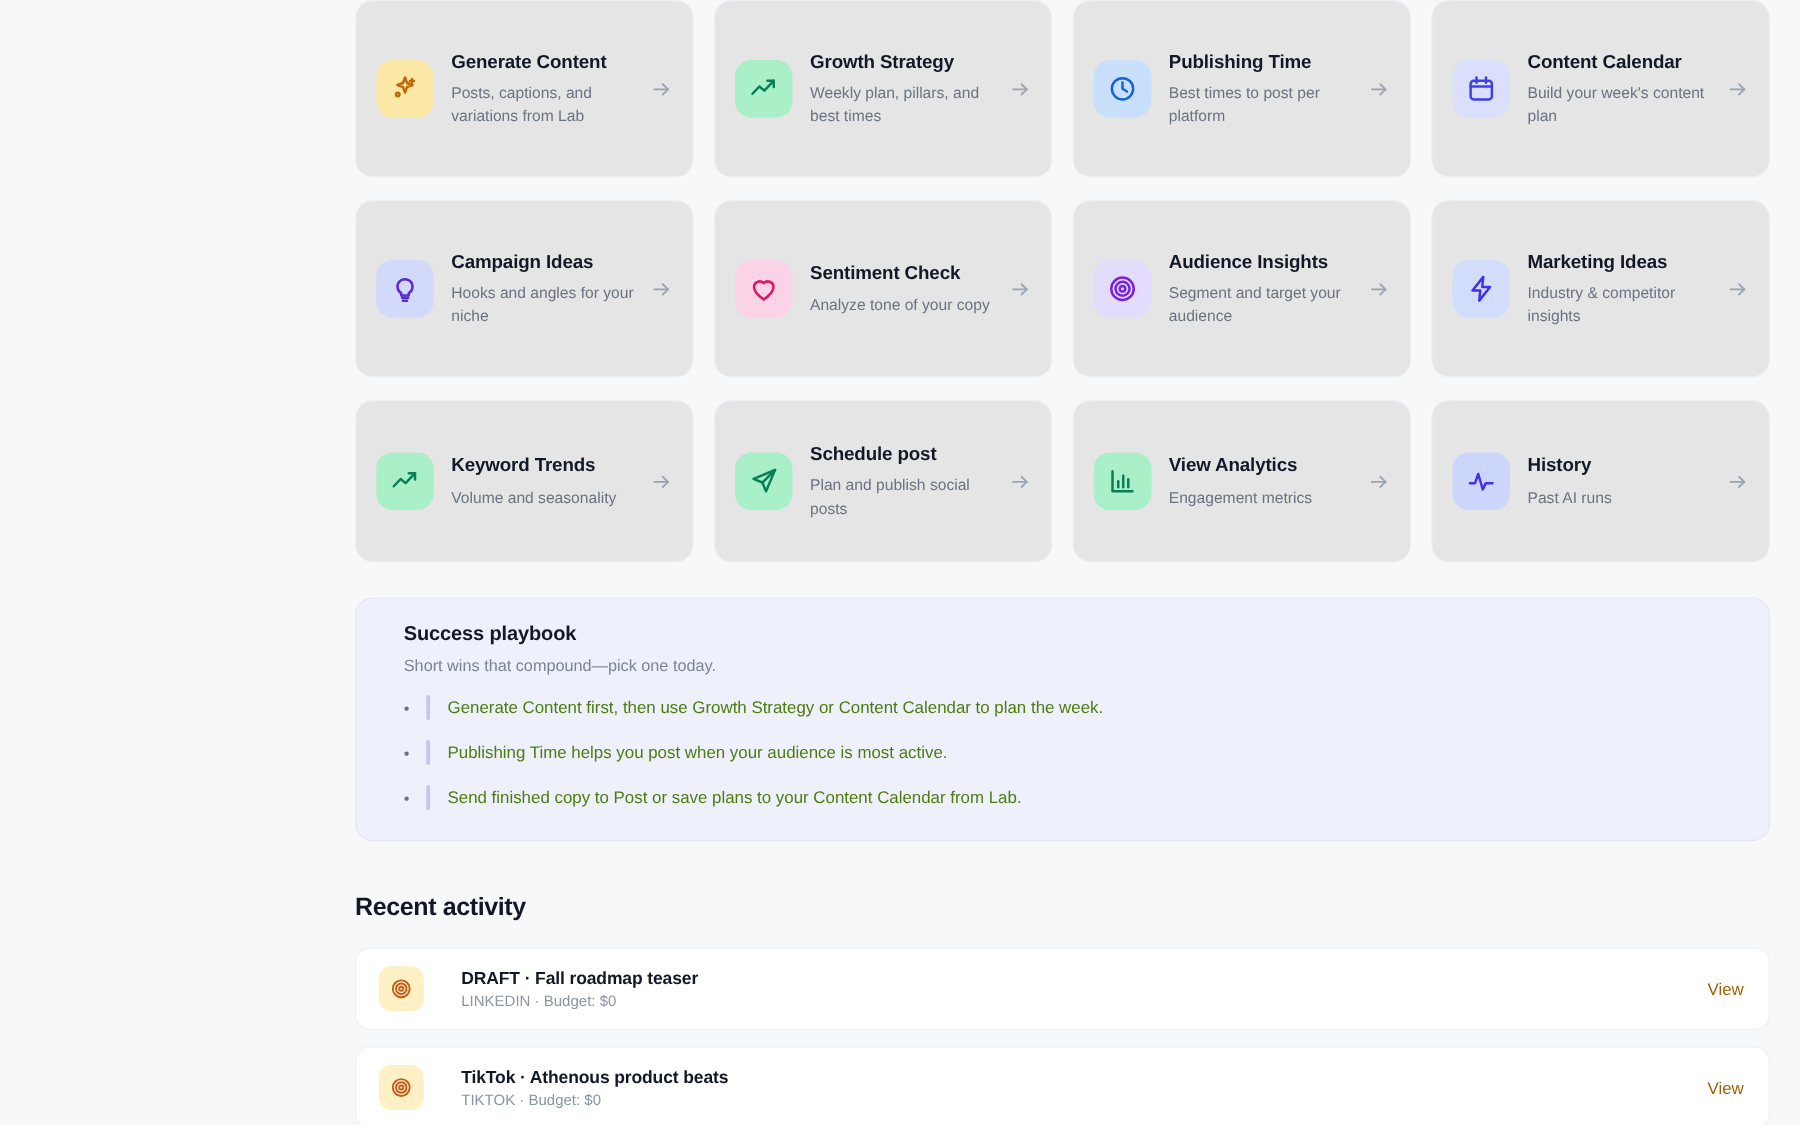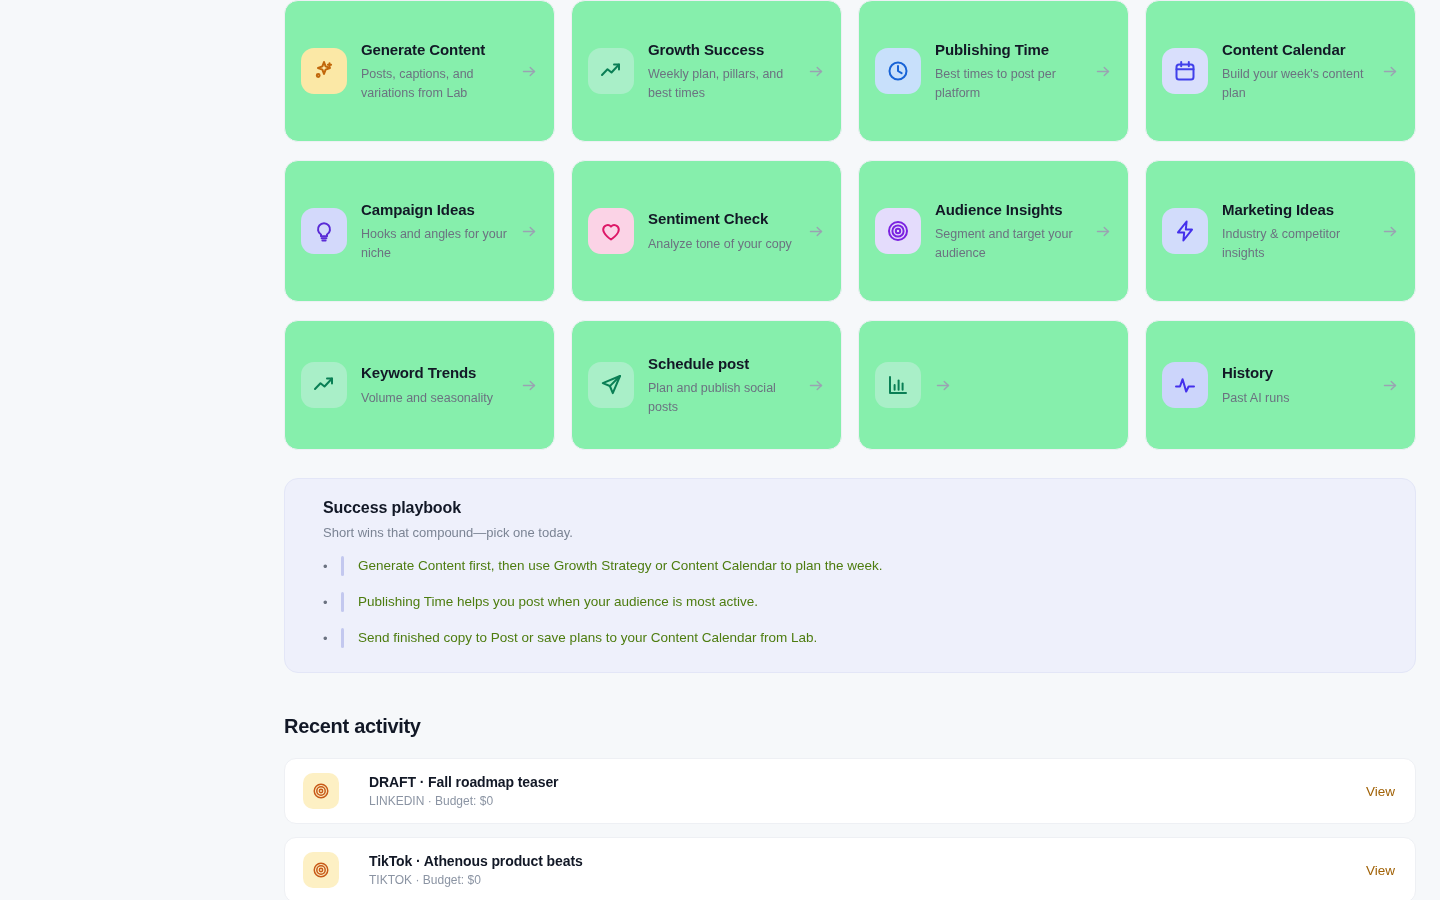--- a/index.html
+++ b/index.html
@@ -18,29 +18,30 @@
 
   
   .tool-grid {
     display: grid;
     grid-template-columns: repeat(4, 1fr);
     column-gap: 16px;
     row-gap: 18px;
     padding-top: 0;
   }
   .tool-card {
-    background: #86efac;
+    background: #e5e5e5;
     border: 1px solid #eef0f4;
     border-radius: 14px;
     padding: 18px 16px;
     display: flex;
     align-items: center;
     gap: 14px;
     min-height: 142px;
     cursor: pointer;
+    justify-content: space-between;
   }
   .tile {
     width: 46px; height: 46px;
     border-radius: 13px;
     flex: 0 0 46px;
     display: flex; align-items: center; justify-content: center;
   }
   .tile svg { width: 24px; height: 24px; display: block; }
   .tc-body { flex: 1 1 auto; min-width: 0; }
   .tc-title {
@@ -188,21 +189,21 @@
           </div>
         </div>
         <div class="tool-card">
           <div class="tile" style="background: rgb(169, 239, 200);">
             <svg viewBox="0 0 24 24" aria-hidden="true">
               <polyline points="3,16 8.5,10.2 12.5,13.5 20,5.5" fill="none" stroke="#0a7f55" stroke-width="2" stroke-linecap="round" stroke-linejoin="round"></polyline>
               <polyline points="15,5.5 20,5.5 20,10.5" fill="none" stroke="#0a7f55" stroke-width="2" stroke-linecap="round" stroke-linejoin="round"></polyline>
             </svg>
           </div>
           <div class="tc-body">
-            <div class="tc-title">Growth Success</div>
+            <div class="tc-title">Growth Strategy</div>
             <div class="tc-sub">Weekly plan, pillars, and best times</div>
           </div>
           <div class="tc-arrow">
             <svg viewBox="0 0 24 24" aria-hidden="true">
               <line x1="3.5" y1="12" x2="19" y2="12" fill="none" stroke="#9aa3b2" stroke-width="2" stroke-linecap="round" stroke-linejoin="round"></line>
               <polyline points="13,6.2 19,12 13,17.8" fill="none" stroke="#9aa3b2" stroke-width="2" stroke-linecap="round" stroke-linejoin="round"></polyline>
             </svg>
           </div>
         </div>
         <div class="tool-card">
@@ -356,20 +357,24 @@
           </div>
         </div>
         <div class="tool-card">
           <div class="tile" style="background: rgb(169, 239, 200);">
             <svg viewBox="0 0 24 24" aria-hidden="true">
               <polyline points="4,4 4,20 20,20" fill="none" stroke="#0a7f55" stroke-width="2" stroke-linecap="round" stroke-linejoin="round"></polyline>
               <line x1="8.6" y1="16.8" x2="8.6" y2="12" fill="none" stroke="#0a7f55" stroke-width="2" stroke-linecap="round" stroke-linejoin="round"></line>
               <line x1="12.6" y1="16.8" x2="12.6" y2="7.6" fill="none" stroke="#0a7f55" stroke-width="2" stroke-linecap="round" stroke-linejoin="round"></line>
               <line x1="16.6" y1="16.8" x2="16.6" y2="10.4" fill="none" stroke="#0a7f55" stroke-width="2" stroke-linecap="round" stroke-linejoin="round"></line>
             </svg>
+          </div>
+          <div class="tc-body">
+            <div class="tc-title">View Analytics</div>
+            <div class="tc-sub">Engagement metrics</div>
           </div>
           <div class="tc-arrow">
             <svg viewBox="0 0 24 24" aria-hidden="true">
               <line x1="3.5" y1="12" x2="19" y2="12" fill="none" stroke="#9aa3b2" stroke-width="2" stroke-linecap="round" stroke-linejoin="round"></line>
               <polyline points="13,6.2 19,12 13,17.8" fill="none" stroke="#9aa3b2" stroke-width="2" stroke-linecap="round" stroke-linejoin="round"></polyline>
             </svg>
           </div>
         </div>
         <div class="tool-card">
           <div class="tile" style="background: rgb(204, 213, 251);">

